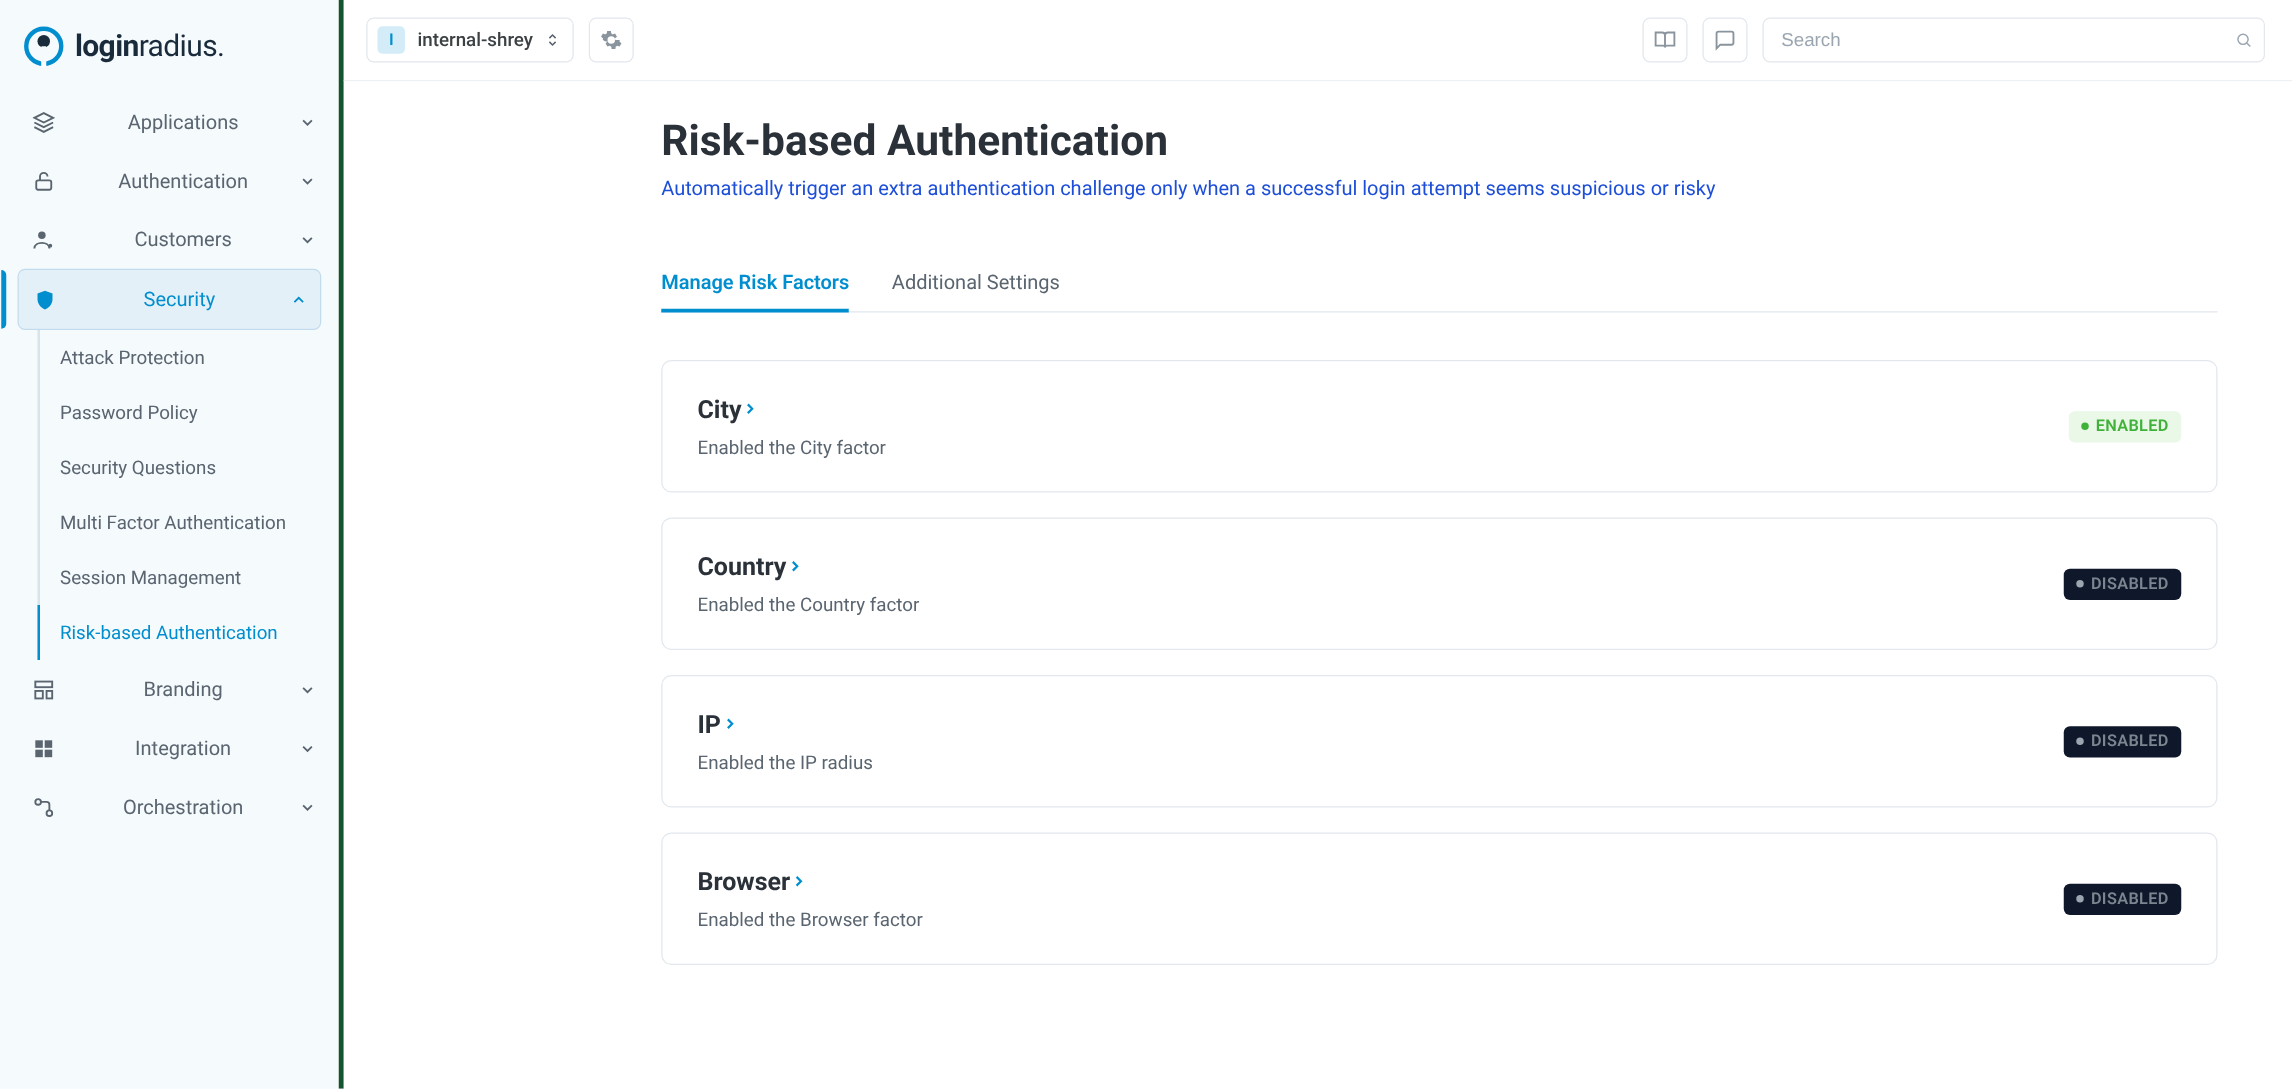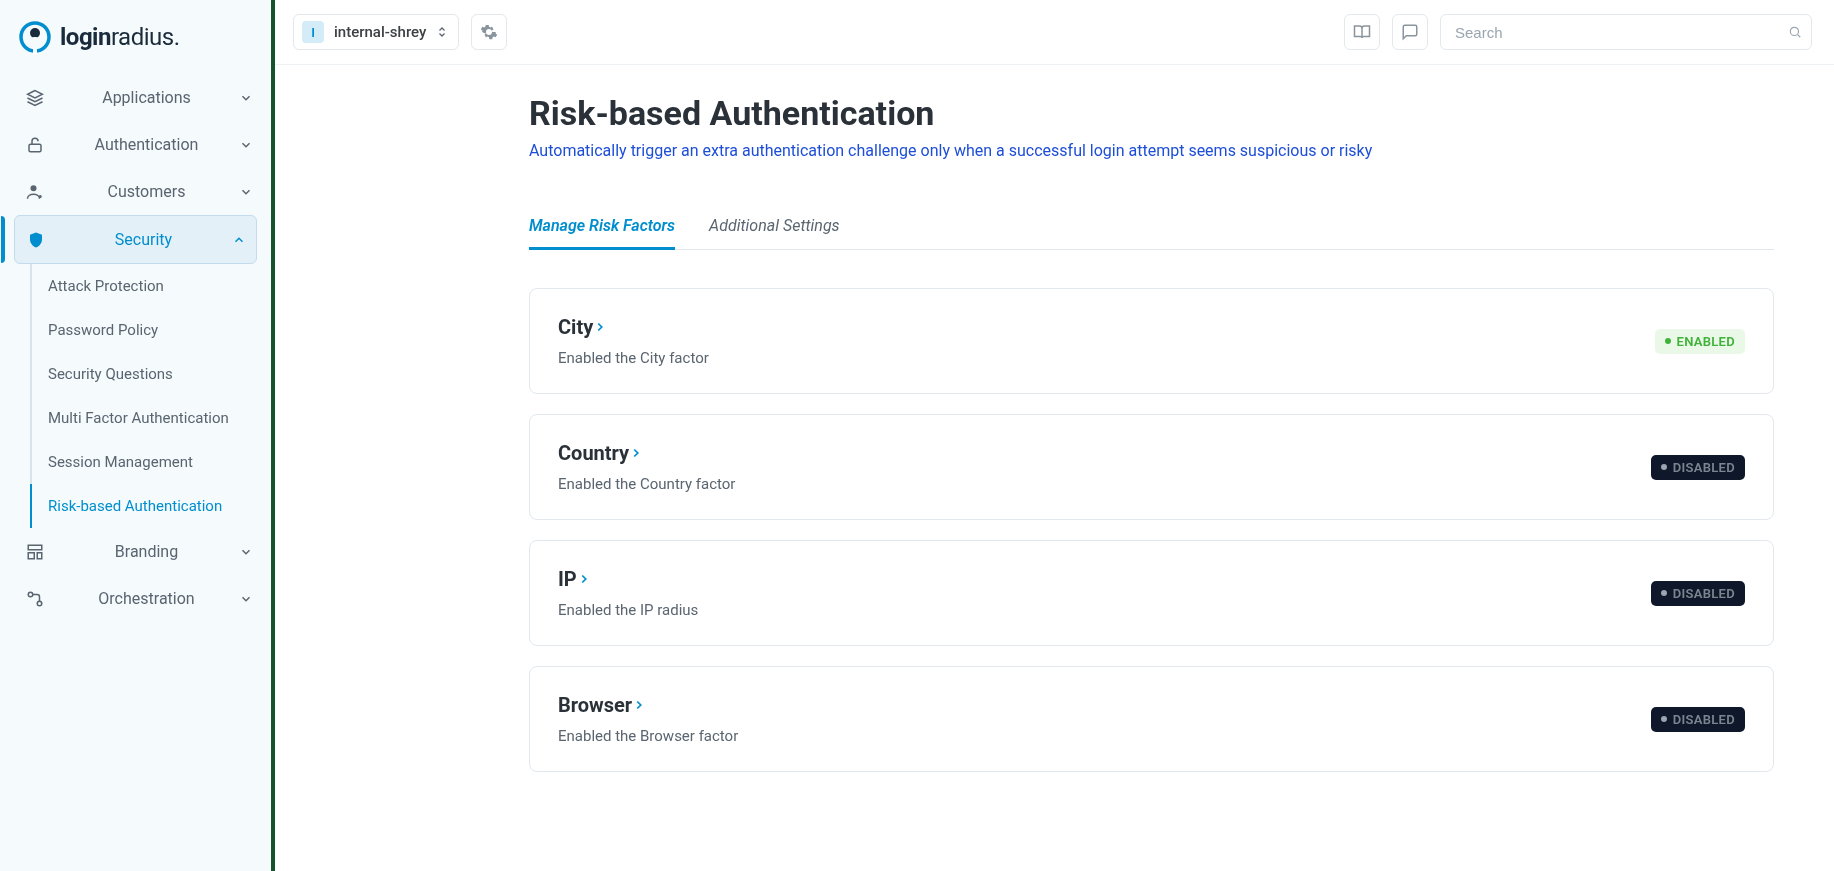--- a/index.html
+++ b/index.html
@@ -22,29 +22,29 @@
 .sub-item.active { color: #008ecf; position: relative; }
 .sub-item.active::before { content: ""; position: absolute; left: -2px; top: 0; bottom: 0; width: 2px; background: #008ecf; }
 
 .main { flex: 1; display: flex; flex-direction: column; background: #fff; }
 .topbar { display: flex; align-items: center; padding: 14px 22px 14px 18px; border-bottom: 1px solid #edf1f4; gap: 12px; }
 .app-picker { display: flex; align-items: center; border: 1px solid #e2e8ed; border-radius: 6px; padding: 6px 10px 6px 8px; gap: 10px; cursor: pointer; }
 .app-badge { width: 22px; height: 22px; background: #d3ecf8; color: #008ecf; font-weight: 600; font-size: 13px; border-radius: 4px; display: flex; align-items: center; justify-content: center; }
 .app-name { font-size: 15px; color: #3c4144; font-weight: 500; }
 .icon-btn { width: 36px; height: 36px; border: 1px solid #e2e8ed; border-radius: 6px; display: flex; align-items: center; justify-content: center; cursor: pointer; color: #5a6570; }
 .topbar-spacer { flex: 1; }
-.search-wrap { position: relative; width: 372px; }
+.search-wrap { position: relative; width: 402px; }
 .search-input { width: 100%; height: 36px; border: 1px solid #e2e8ed; border-radius: 6px; padding: 0 36px 0 14px; font-size: 15px; color: #5a6570; outline: none; }
 .search-input::placeholder { color: #9aa5af; }
 .search-icon-pos { position: absolute; right: 10px; top: 50%; transform: translateY(-50%); color: #9aa5af; }
 
 .content { padding: 28px 60px 0 254px; overflow-y: auto; flex: 1; }
 .page-title { font-size: 34px; font-weight: 700; color: #2a3138; margin-bottom: 8px; }
 .page-sub { font-size: 16px; color: #1d4ed8; margin-bottom: 56px; }
-.tabs { display: flex; gap: 34px; border-bottom: 1px solid #e2e8ed; margin-bottom: 38px; font-style: italic; }
+.tabs { display: flex; gap: 34px; border-bottom: 1px solid #e2e8ed; margin-bottom: 38px; }
 .tab { padding: 0 0 14px 0; font-size: 16px; color: #5a6570; cursor: pointer; position: relative; }
 .tab.active { color: #008ecf; font-weight: 600; }
 .tab.active::after { content: ""; position: absolute; left: 0; right: 0; bottom: -1px; height: 3px; background: #008ecf; }
 
 .card { border: 1px solid #e2e8ed; border-radius: 8px; padding: 26px 28px; margin-bottom: 20px; display: flex; justify-content: space-between; align-items: center; }
 .card-left { }
 .card-title-row { display: flex; align-items: center; gap: 0; margin-bottom: 10px; cursor: pointer; }
 .card-title { font-size: 20px; font-weight: 700; color: #2a3138; }
 .card-desc { font-size: 15px; color: #5a6570; }
 .badge { padding: 5px 10px; border-radius: 5px; font-size: 13px; font-weight: 600; letter-spacing: 0.3px; display: flex; align-items: center; gap: 6px; }
@@ -141,20 +141,34 @@
             <rect x="3" y="13" width="8" height="8"></rect>
             <rect x="15" y="13" width="6" height="8"></rect>
           </svg>
       </span>
       <span class="label">Branding</span>
       <svg class="chev" viewBox="0 0 24 24" fill="none" stroke="#5a6570" stroke-width="2.5">
           <polyline points="6 9 12 15 18 9"></polyline>
         </svg>
     </div>
 
+    <div class="nav-item">
+      <span class="icon-slot">
+        <svg width="18" height="18" viewBox="0 0 24 24" fill="#5a6570">
+            <rect x="3" y="3" width="8" height="8"></rect>
+            <rect x="13" y="3" width="8" height="8"></rect>
+            <rect x="3" y="13" width="8" height="8"></rect>
+            <rect x="13" y="13" width="8" height="8"></rect>
+          </svg>
+      </span>
+      <span class="label">Integration</span>
+      <svg class="chev" viewBox="0 0 24 24" fill="none" stroke="#5a6570" stroke-width="2.5">
+          <polyline points="6 9 12 15 18 9"></polyline>
+        </svg>
+    </div>
 
     <div class="nav-item">
       <span class="icon-slot">
         <svg width="18" height="18" viewBox="0 0 24 24" fill="none" stroke="#5a6570" stroke-width="2">
             <circle cx="6" cy="6" r="3"></circle>
             <circle cx="18" cy="18" r="3"></circle>
             <path d="M9 6h6a3 3 0 0 1 3 3v6"></path>
           </svg>
       </span>
       <span class="label">Orchestration</span>

